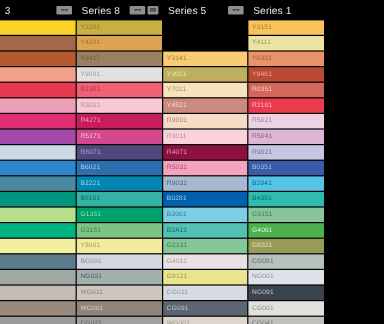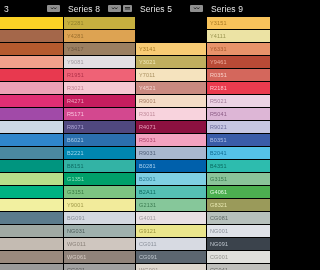--- a/index.html
+++ b/index.html
@@ -329,21 +329,21 @@
           <span class="swatch-label" style="color: rgb(216, 206, 198);">WG091</span>
         </div>
         <div class="swatch" style="background: rgb(176, 176, 176);">
           <span class="swatch-label" style="color: rgb(90, 90, 90);">CG031</span>
         </div>
       </div>
     </div>
     <div class="gap"></div>
     <div class="column col-6">
       <div class="col-header">
-        <div class="col-title">Series 9</div>
+        <div class="col-title">Series 1</div>
         <div class="hdr-icons"></div>
       </div>
       <div class="swatch-list">
         <div class="swatch" style="background: rgb(248, 195, 91);">
           <span class="swatch-label" style="color: rgb(168, 120, 32);">Y3151</span>
         </div>
         <div class="swatch" style="background: rgb(236, 227, 164);">
           <span class="swatch-label" style="color: rgb(154, 148, 80);">Y4111</span>
         </div>
         <div class="swatch" style="background: rgb(232, 147, 106);">

